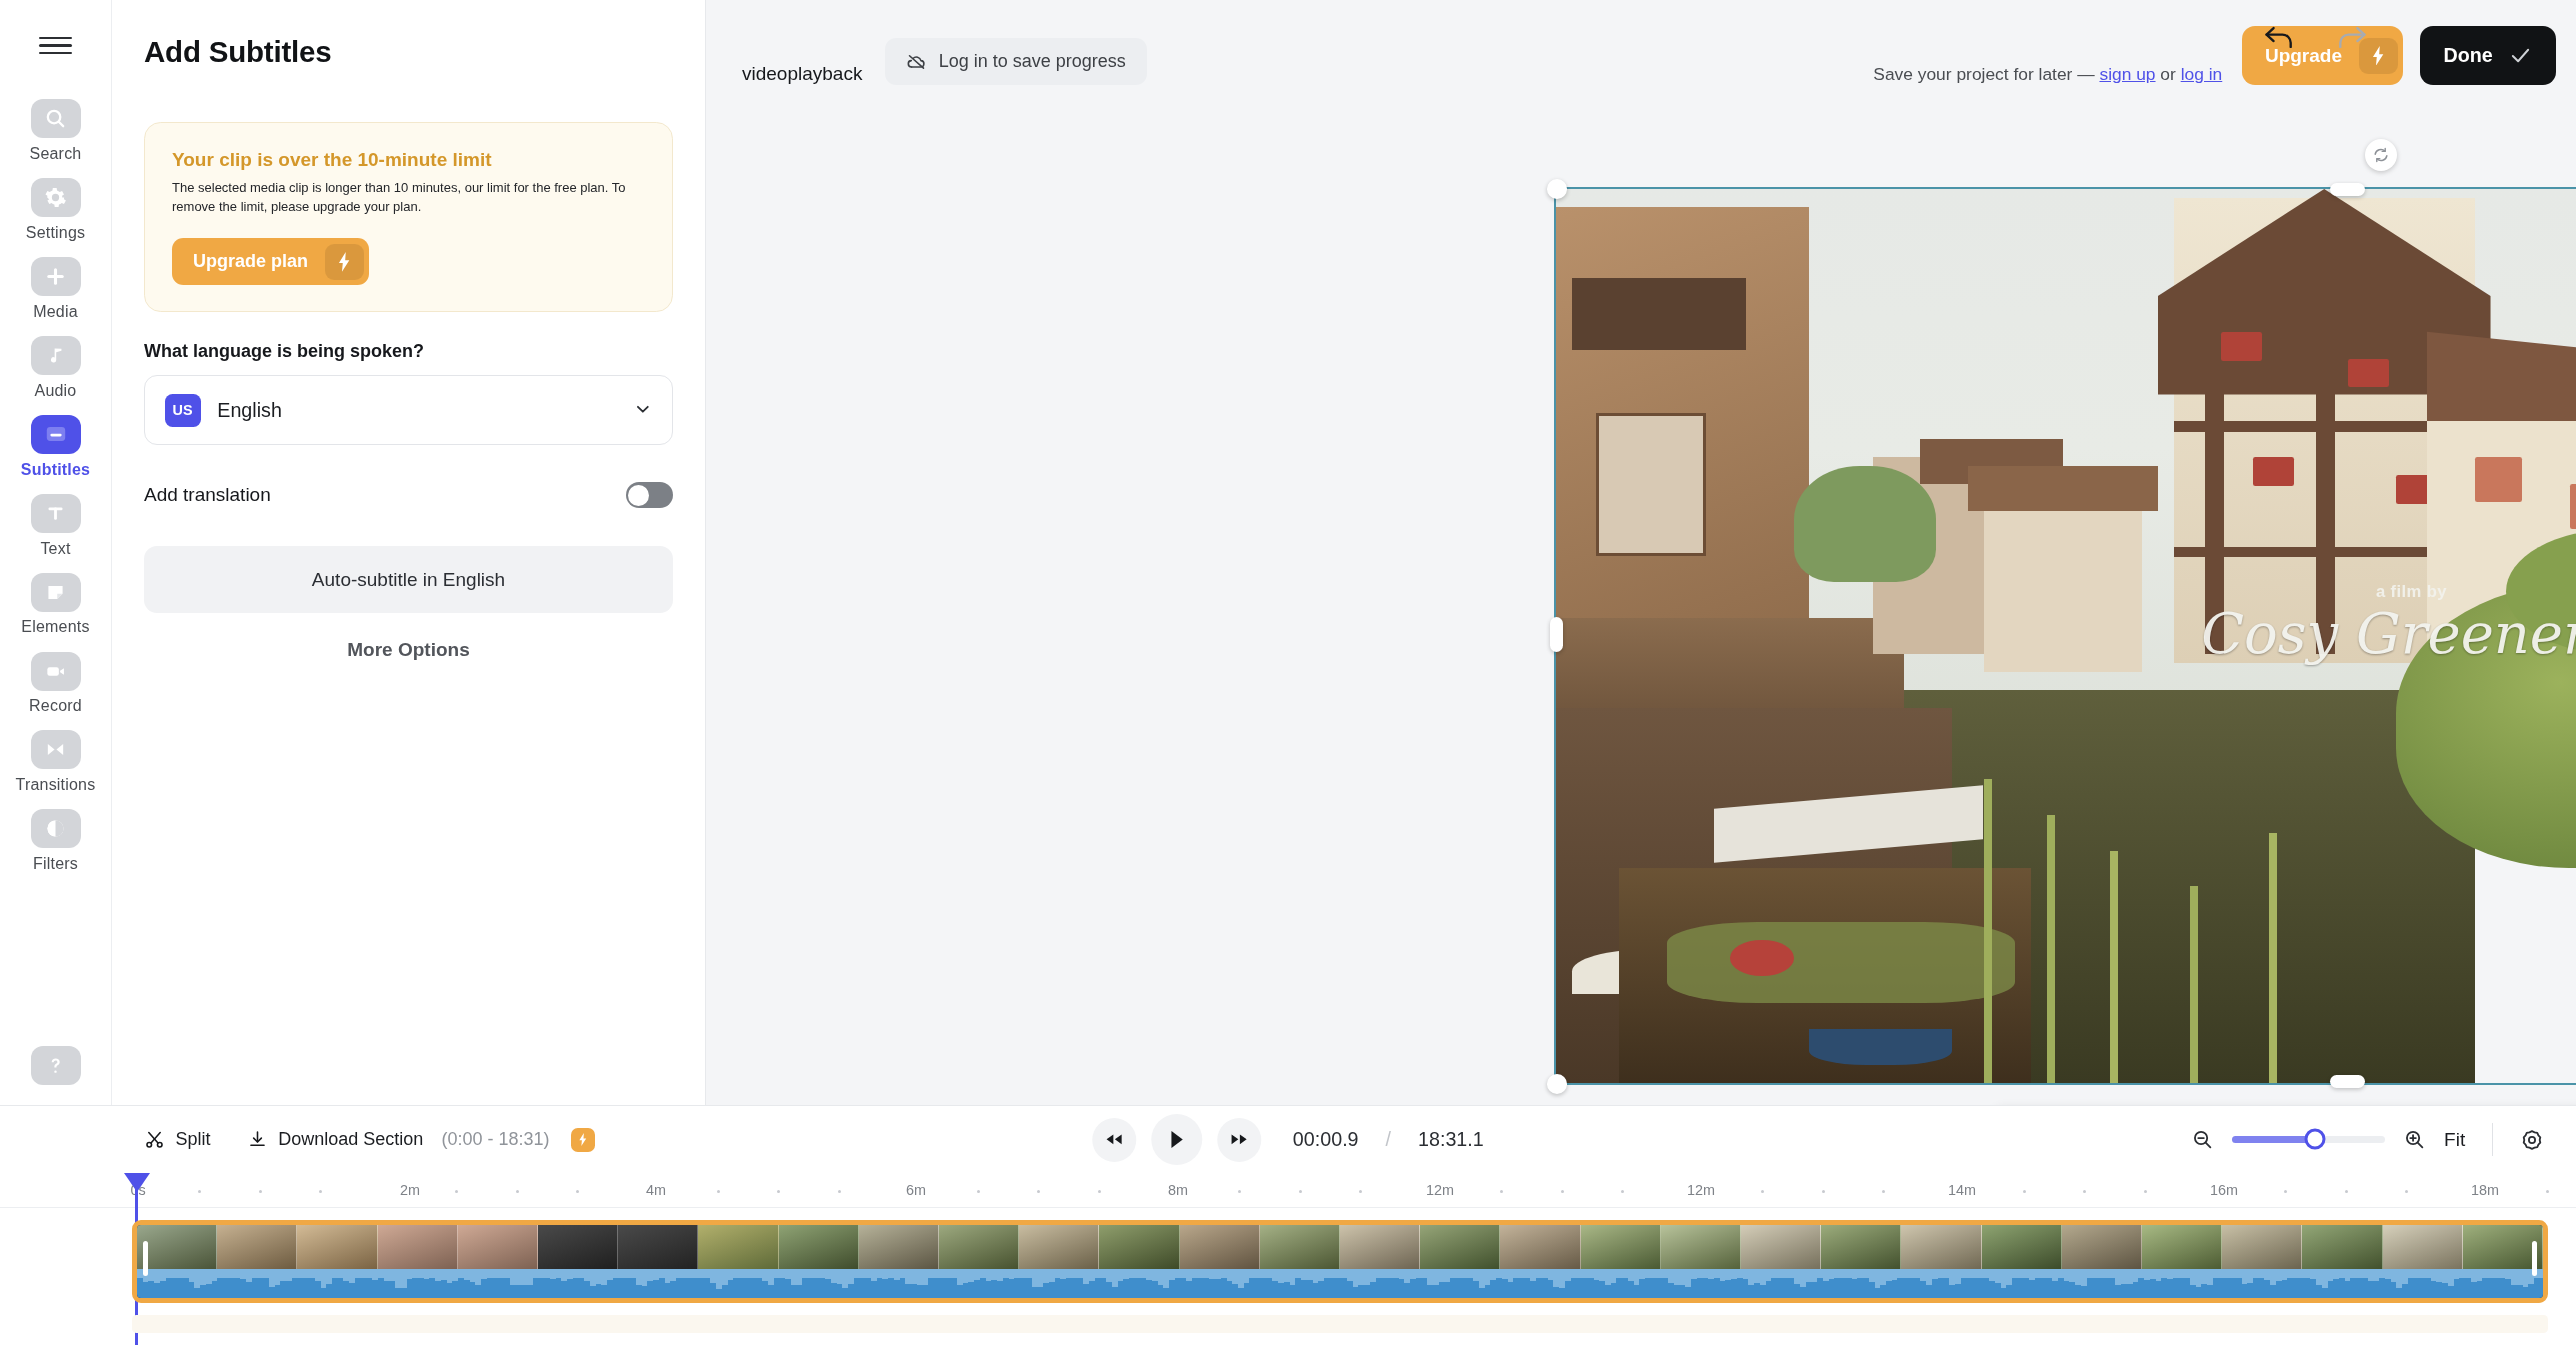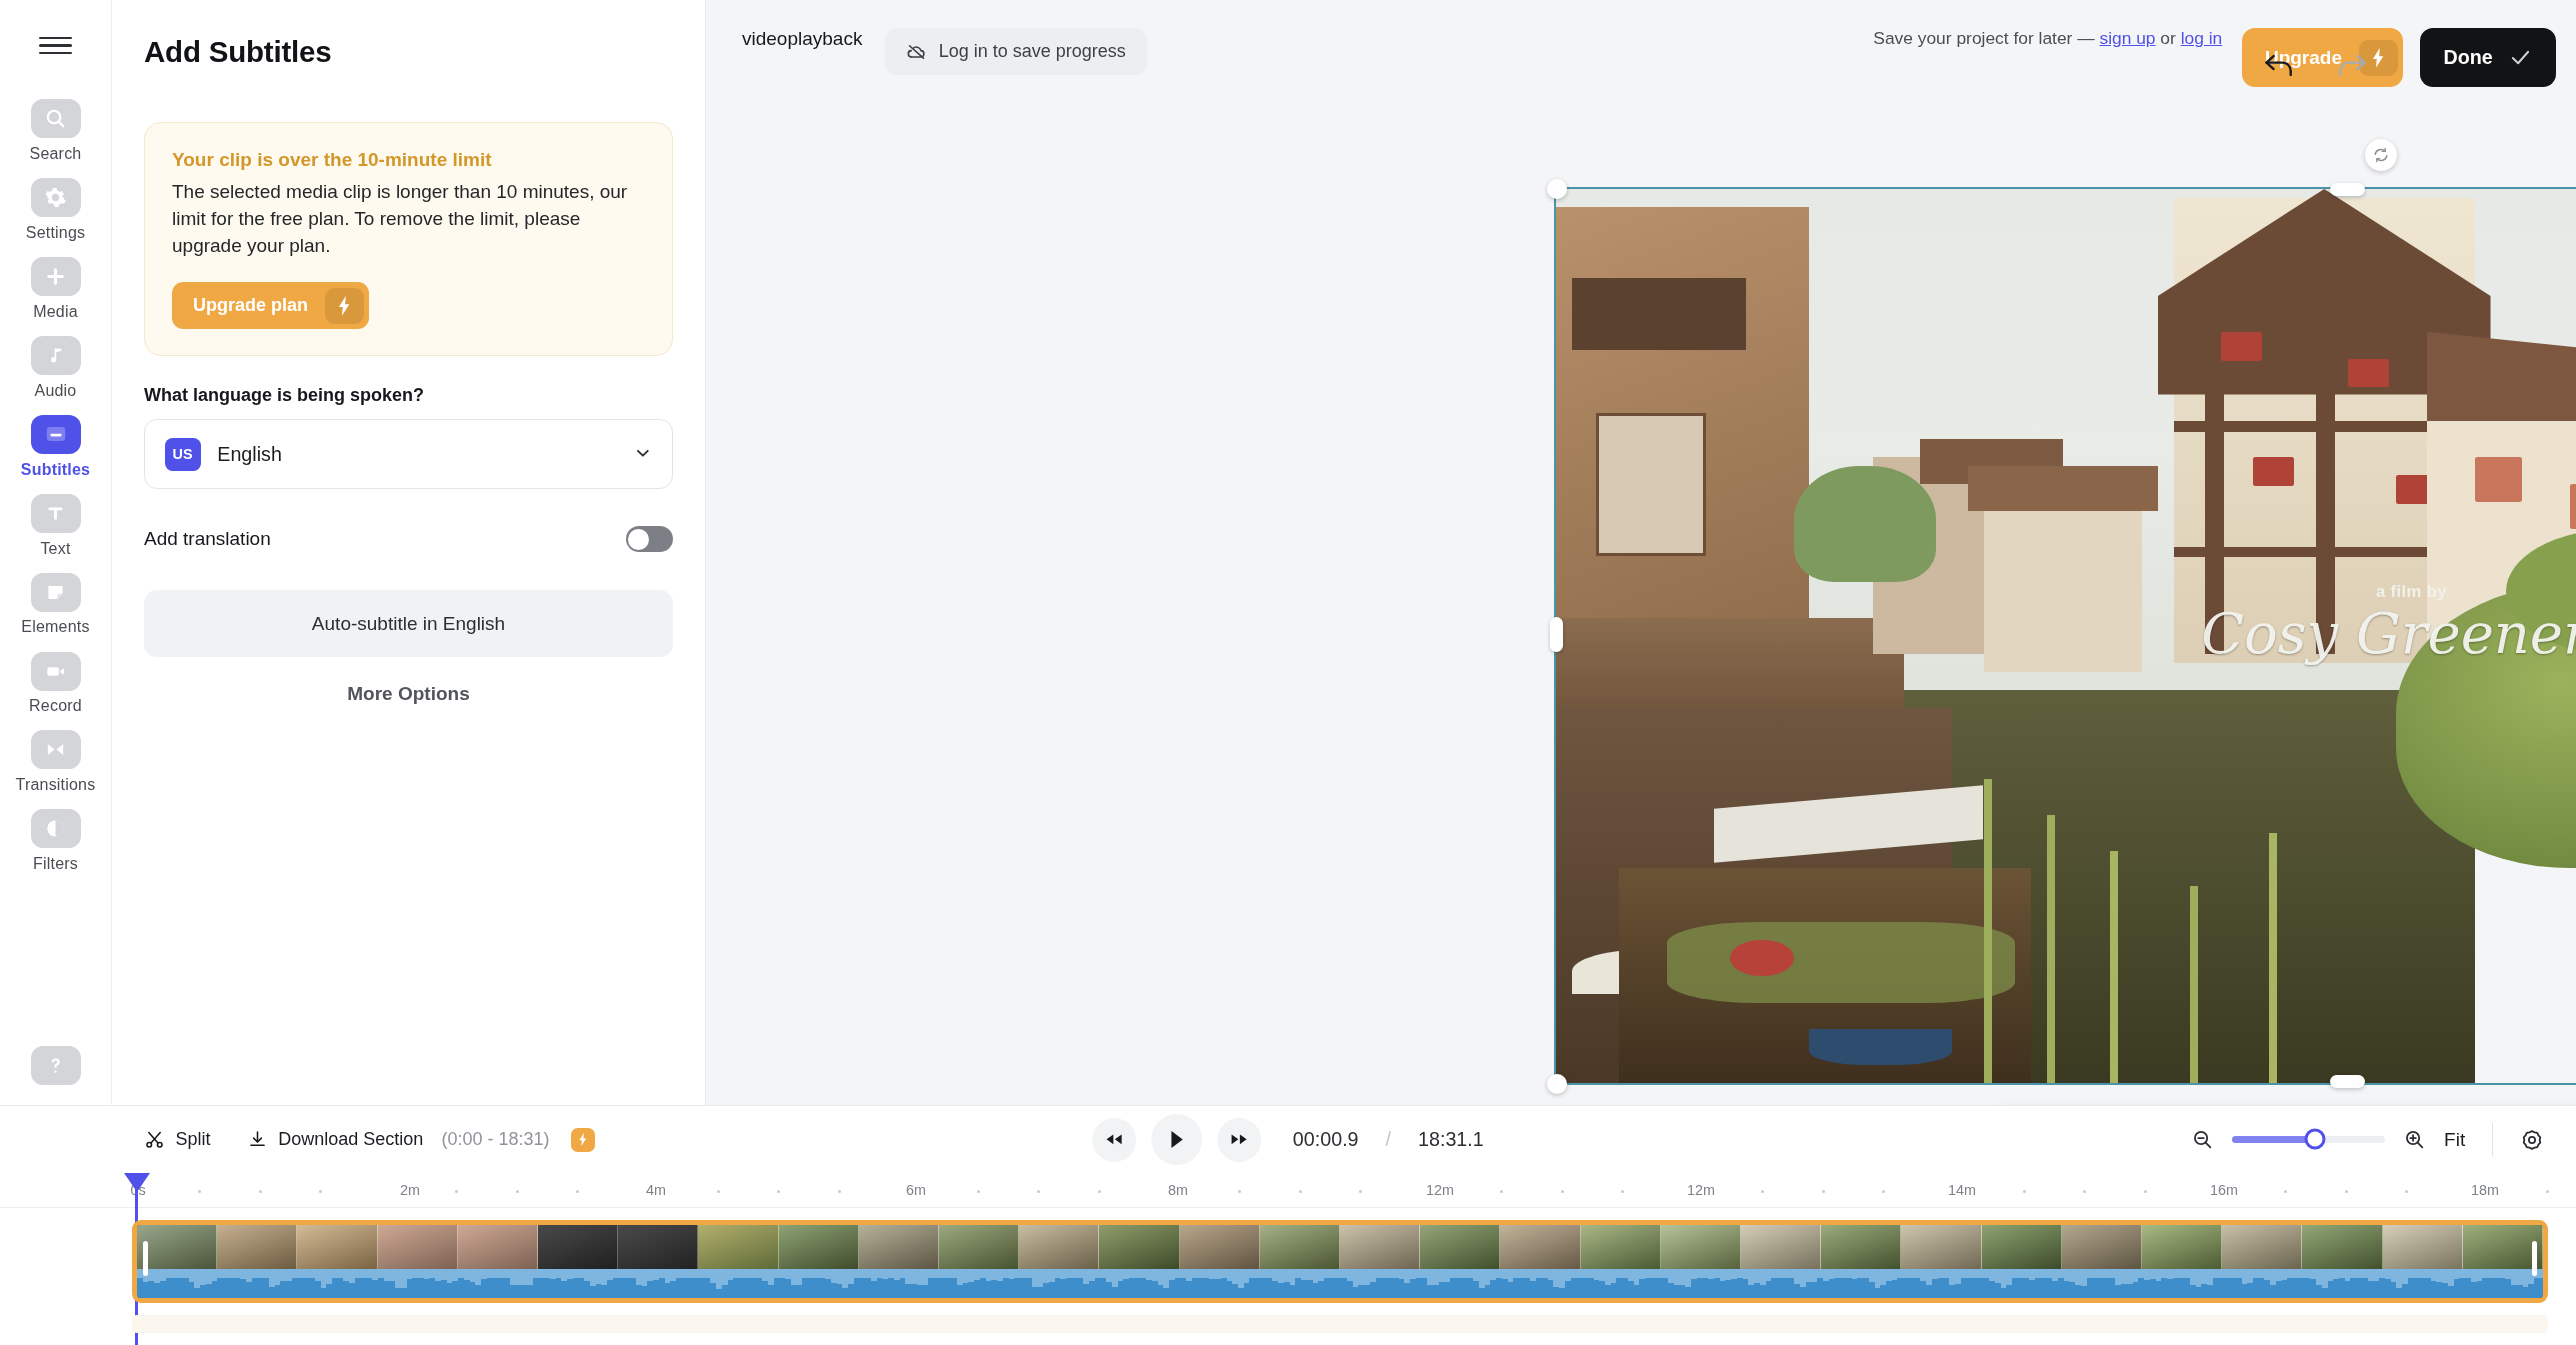--- a/index.html
+++ b/index.html
@@ -51,21 +51,21 @@
   .panel-title { font-size: 29.5px; font-weight: 700; color: #111316; letter-spacing: -0.2px; }
 
   .notice {
     margin-top: 53px;
     background: #fefaef;
     border: 0.8px solid #f3e8cd;
     border-radius: 16.6px;
     padding: 26px 27px 26px 27px;
   }
   .notice-title { font-size: 19px; font-weight: 700; color: #d4972a; margin-bottom: 8.3px; }
-  .notice-body { font-size: 19px; line-height: 1.42; color: #24262a; }
+  .notice-body { font-size: 13px; line-height: 1.42; color: #24262a; }
   .btn-upgrade-plan {
     margin-top: 22px;
     display:inline-flex; align-items:center; gap: 0;
     background: #f0a844; border: none; border-radius: 11.3px;
     padding: 0 0 0 21px; height: 47px; cursor:pointer;
   }
   .btn-upgrade-plan span.lbl { font-size: 18px; font-weight: 700; color:#ffffff; }
   .bolt-chip {
     width: 39px; height: 36px; margin-left: 16.6px; margin-right: 5.3px;
     background: rgba(0,0,0,.09); border-radius: 9px;
@@ -114,23 +114,22 @@
   }
   .more-options {
     margin-top: 26px; text-align:center; font-size: 19px;
     color:#52555b; font-weight:600; cursor:pointer;
   }
 
   
   .stage { flex: 1 1 auto; background:#f4f5f7; position: relative; }
 
   .topbar {
-    height: 85px; display:flex; align-items:flex-start; padding: 0 19.7px 0 36px;
+    height: 85px; display:flex; align-items:flex-end; padding: 0 19.7px 0 36px;
     position: relative;
-    margin-top: 28px;
   }
   .proj-name { font-size: 19px; color:#16181c; }
   .login-pill {
     margin-left: 23px; height: 47px; background:#eceef1; border-radius: 11.3px;
     display:flex; align-items:center; gap:11.3px; padding: 0 21px; cursor:pointer;
   }
   .login-pill span { font-size: 18px; color:#3d4045; }
   .undo-redo { position:absolute; left: 1557px; top: 24px; display:flex; gap: 39px; align-items:center;}
   .undo-redo div { cursor:pointer; }
   .save-text { margin-left:auto; font-size: 17.4px; color:#4a4d52; }

